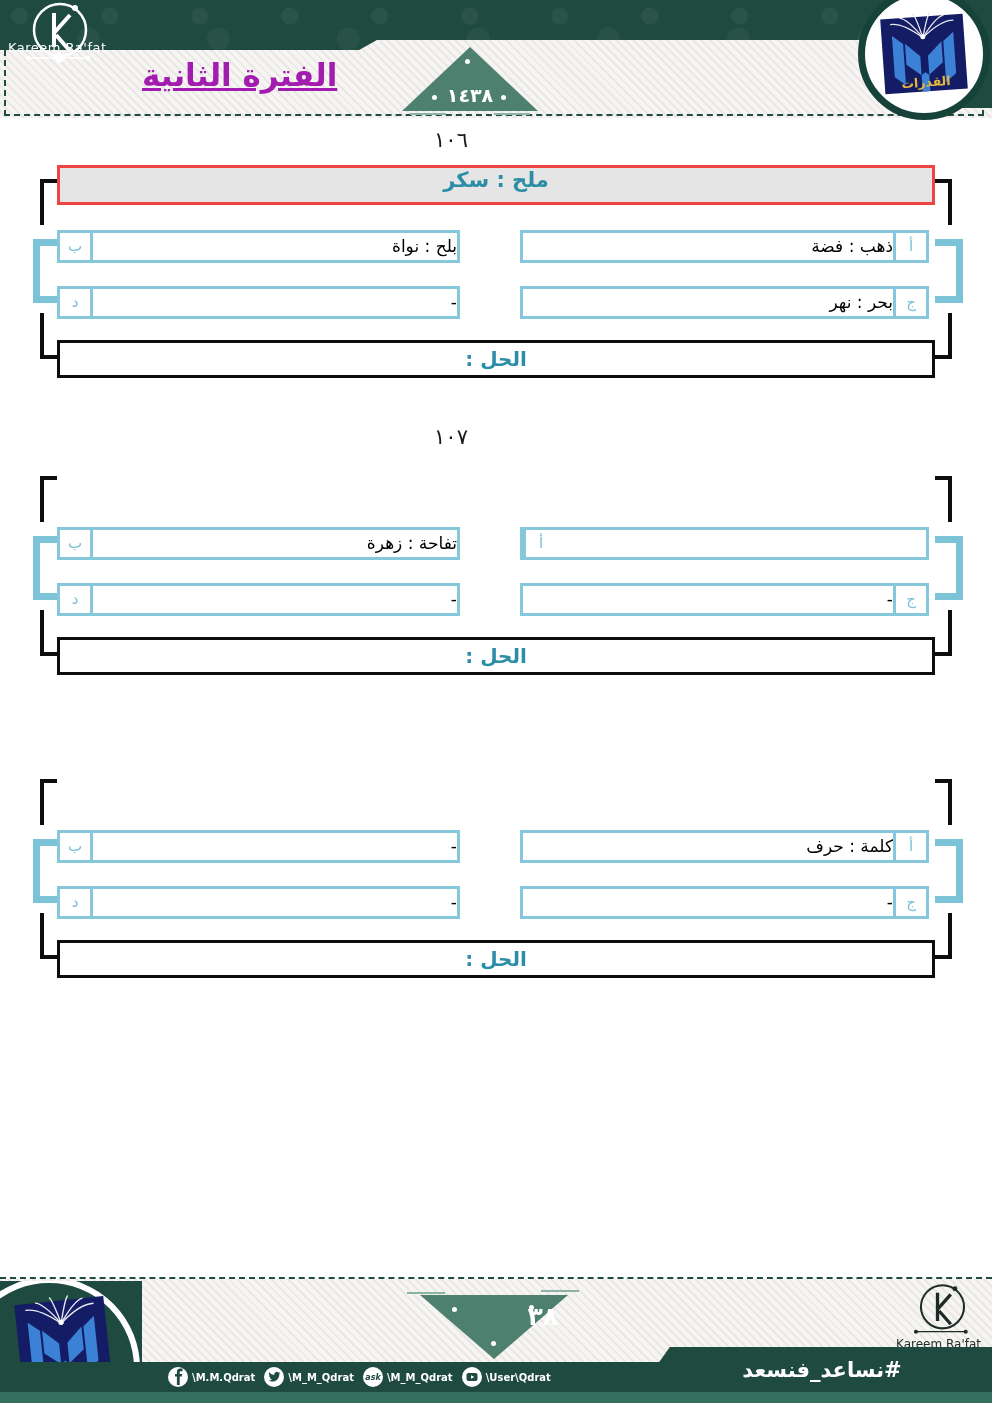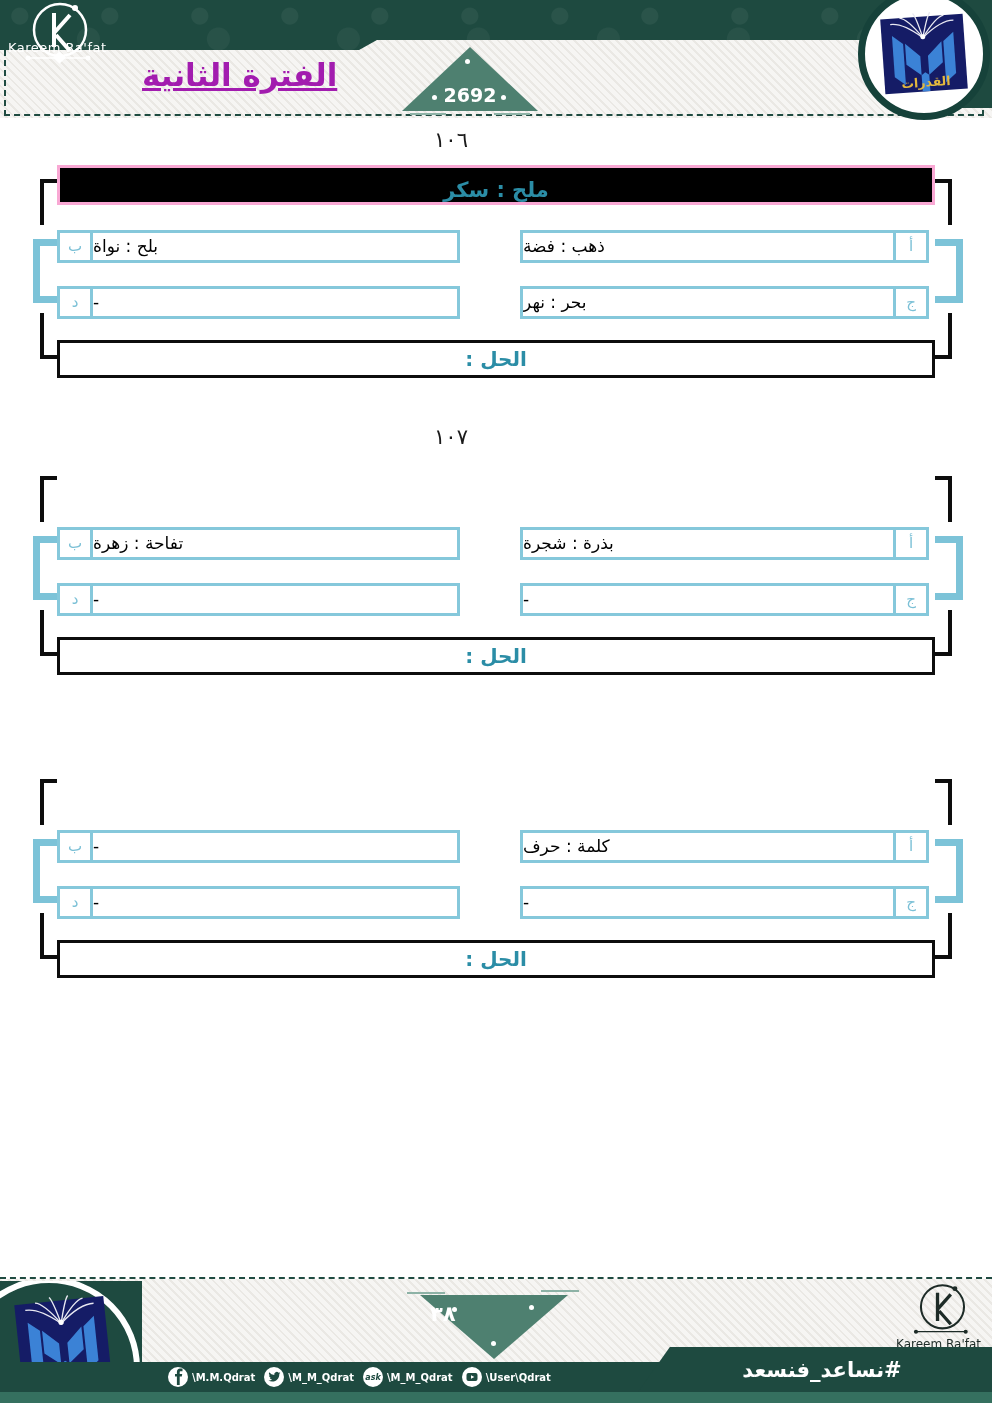--- a/index.html
+++ b/index.html
@@ -52,22 +52,22 @@
     position:absolute; left:420px; top:1295px; width:0; height:0; z-index:3;
     border-left:74px solid transparent; border-right:74px solid transparent;
     border-top:64px solid #4e8070;
   }
   .dot { position:absolute; width:5px; height:5px; border-radius:50%; background:#fff; z-index:4; }
   .year-txt {
     position:absolute; left:420px; top:84px; width:100px; text-align:center; z-index:4;
     color:#fff; font-size:19px; font-weight:bold;
   }
   .page-num-txt {
-    position:absolute; left:430px; top:1302px; width:128px; text-align:left; z-index:4;
-    color:#fff; font-size:21px; font-weight:bold;
+    position:absolute; left:430px; top:1302px; width:128px; text-align:right; z-index:4;
+    color:#fff; font-size:25px; font-weight:bold;
   }
   .tri-line { position:absolute; height:2px; background:#8db2a6; z-index:3; }
 
   .logo-circ {
     position:absolute; left:858px; top:-12px; width:132px; height:132px; z-index:3;
     background:#fff; border:7px solid #16423a; border-radius:50%;
     display:flex; align-items:center; justify-content:center;
   }
   .foot-left-block {
     position:absolute; left:0; top:1281px; width:142px; height:122px;
@@ -80,36 +80,36 @@
 
   
   .qblock { position:absolute; left:0; width:902px; height:255px; }
   .qb-0 { top:126px; } .qb-1 { top:423px; } .qb-2 { top:726px; }
   .qnum {
     position:absolute; top:2px; left:0; right:0; height:24px; line-height:24px;
     text-align:center; font-size:21px; color:#1a1a1a;
   }
   .titlebox {
     position:absolute; left:57px; top:39px; width:878px; height:40px;
-    background:#000000; border:3px solid #f9a8d4;
-    display:flex; align-items:flex-end; justify-content:center;
+    background:#e5e5e5; border:3px solid #ef4444;
+    display:flex; align-items:flex-start; justify-content:center;
   }
   .titlebox span { direction:rtl; font-size:21px; font-weight:bold; color:#2b8da6; }
   .underlined { text-decoration:underline; text-decoration-thickness:2px; text-underline-offset:4px; }
   .solbox {
     position:absolute; left:57px; top:214px; width:878px; height:38px;
     background:#fff; border:3px solid #0d0d0d;
     display:flex; align-items:center; justify-content:center;
   }
   .solbox span { direction:rtl; font-size:20px; font-weight:bold; color:#2b8da6; }
   .opt {
     position:absolute; height:33px; background:#fff; border:3px solid #85c8db; display:flex;
   }
   .opt .val {
-    flex:1; direction:rtl; text-align:left; font-size:17px; color:#000;
+    flex:1; direction:rtl; text-align:right; font-size:17px; color:#000;
     line-height:27px; overflow:hidden;
   }
   .opt .lbl {
     width:33px; text-align:center; color:#7bc0d6; font-size:15px; line-height:27px; flex:0 0 33px;
   }
   .opt-r { left:520px; width:409px; }
   .opt-r .lbl { border-left:3px solid #85c8db; order:2; }
   .opt-r .val { order:1; }
   .opt-l { left:57px; width:403px; }
   .opt-l .lbl { border-right:3px solid #85c8db; }
@@ -165,21 +165,21 @@
     </svg>
   </div>
   <div class="brand-top">Kareem Ra'fat</div>
 
   <div class="h-period">الفترة الثانية</div>
 
   <div class="tri-up"></div>
   <div class="dot" style="left:465px; top:59px;"></div>
   <div class="dot" style="left:432px; top:95px;"></div>
   <div class="dot" style="left:501px; top:95px;"></div>
-  <div class="year-txt">2692</div>
+  <div class="year-txt">١٤٣٨</div>
   <div class="tri-line" style="left:410px; top:113px; width:36px;"></div>
   <div class="tri-line" style="left:494px; top:113px; width:36px;"></div>
 
   <div class="logo-circ">
     <svg class="qdr-svg" width="96" height="96" viewBox="0 0 100 100">
       <g transform="rotate(-4 50 50)">
         <rect x="7" y="11" width="86" height="78" fill="#151c66"></rect>
         <g stroke="#e9e9f2" stroke-width="1.3" fill="none">
           <path d="M50 33 Q30 16 17 17"></path>
             <path d="M50 33 Q35 12 27 11"></path>
@@ -231,21 +231,20 @@
 
   <section class="qblock qb-1">
     <div class="qnum">١٠٧</div>
     <div class="elb elb-tl"></div>
     <div class="elb elb-tr"></div>
     <div class="elb elb-bl"></div>
     <div class="elb elb-br"></div>
     <div class="blb blb-l"></div>
     <div class="blb blb-r"></div>
     <div class="opt opt-r row1">
-      <span class="val">بذرة : شجرة</span>
       <span class="lbl">أ</span>
     </div>
     <div class="opt opt-l row1">
       <span class="lbl">ب</span>
       <span class="val">تفاحة : زهرة</span>
     </div>
     <div class="opt opt-r row2">
       <span class="val">-</span>
       <span class="lbl">ج</span>
     </div>

